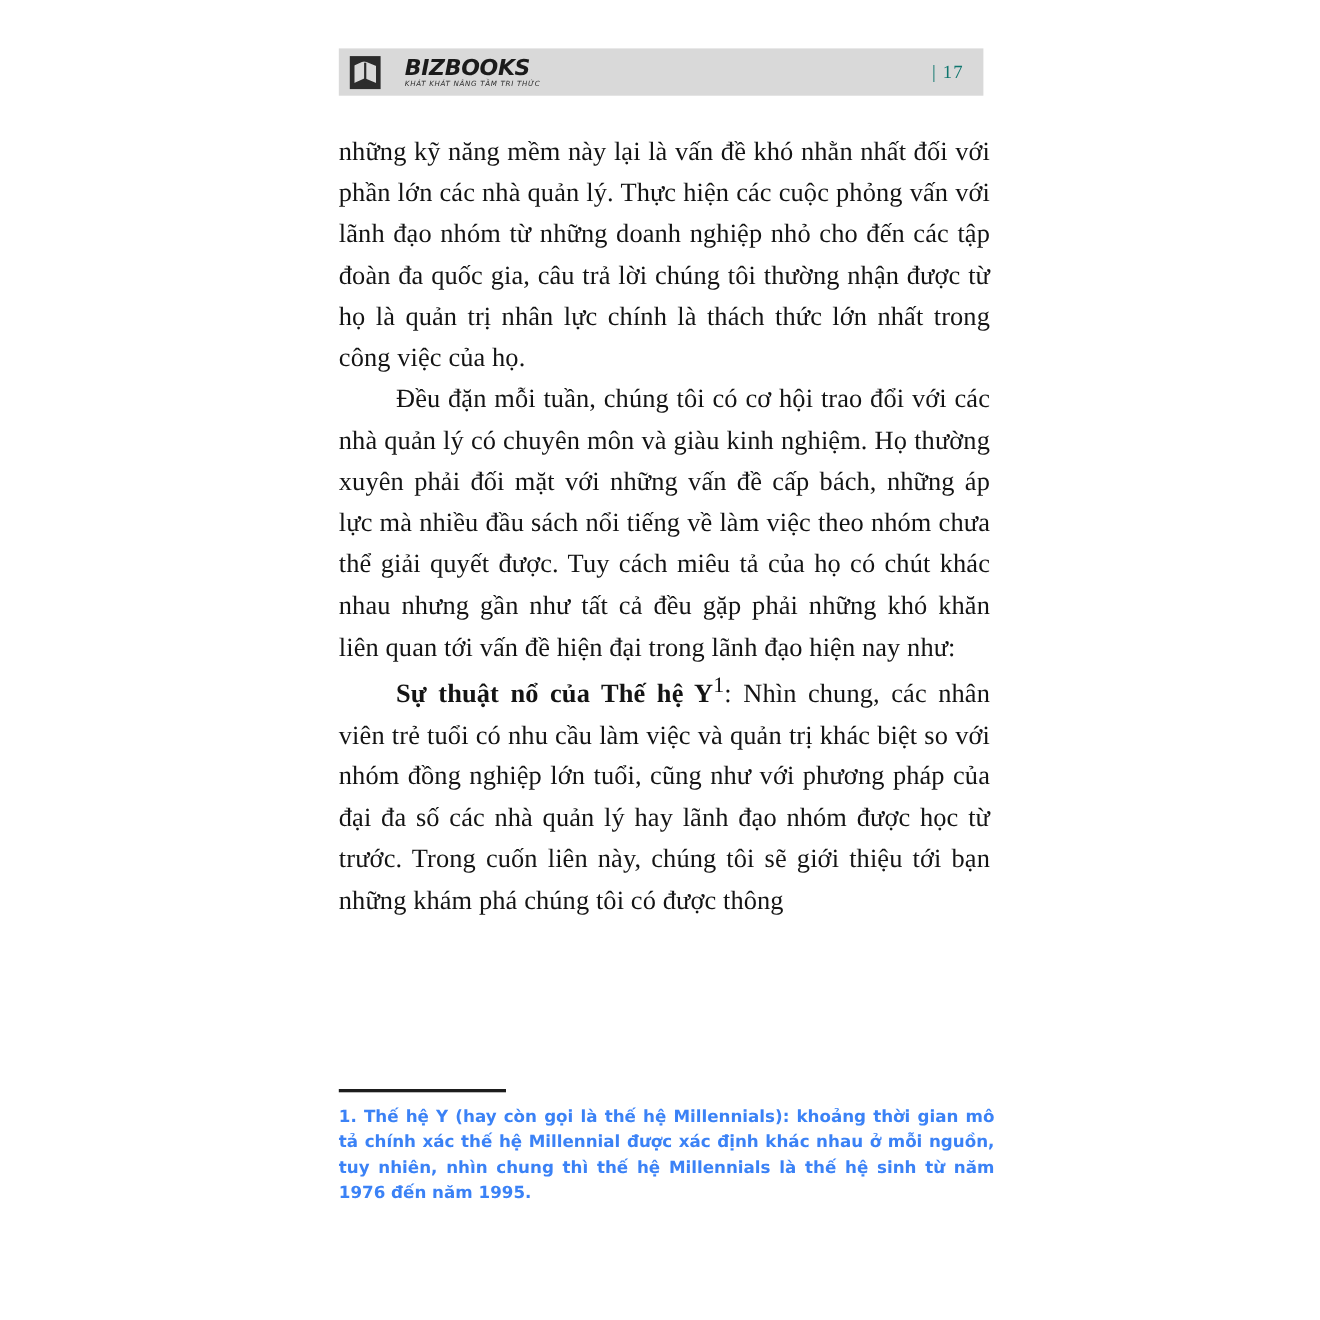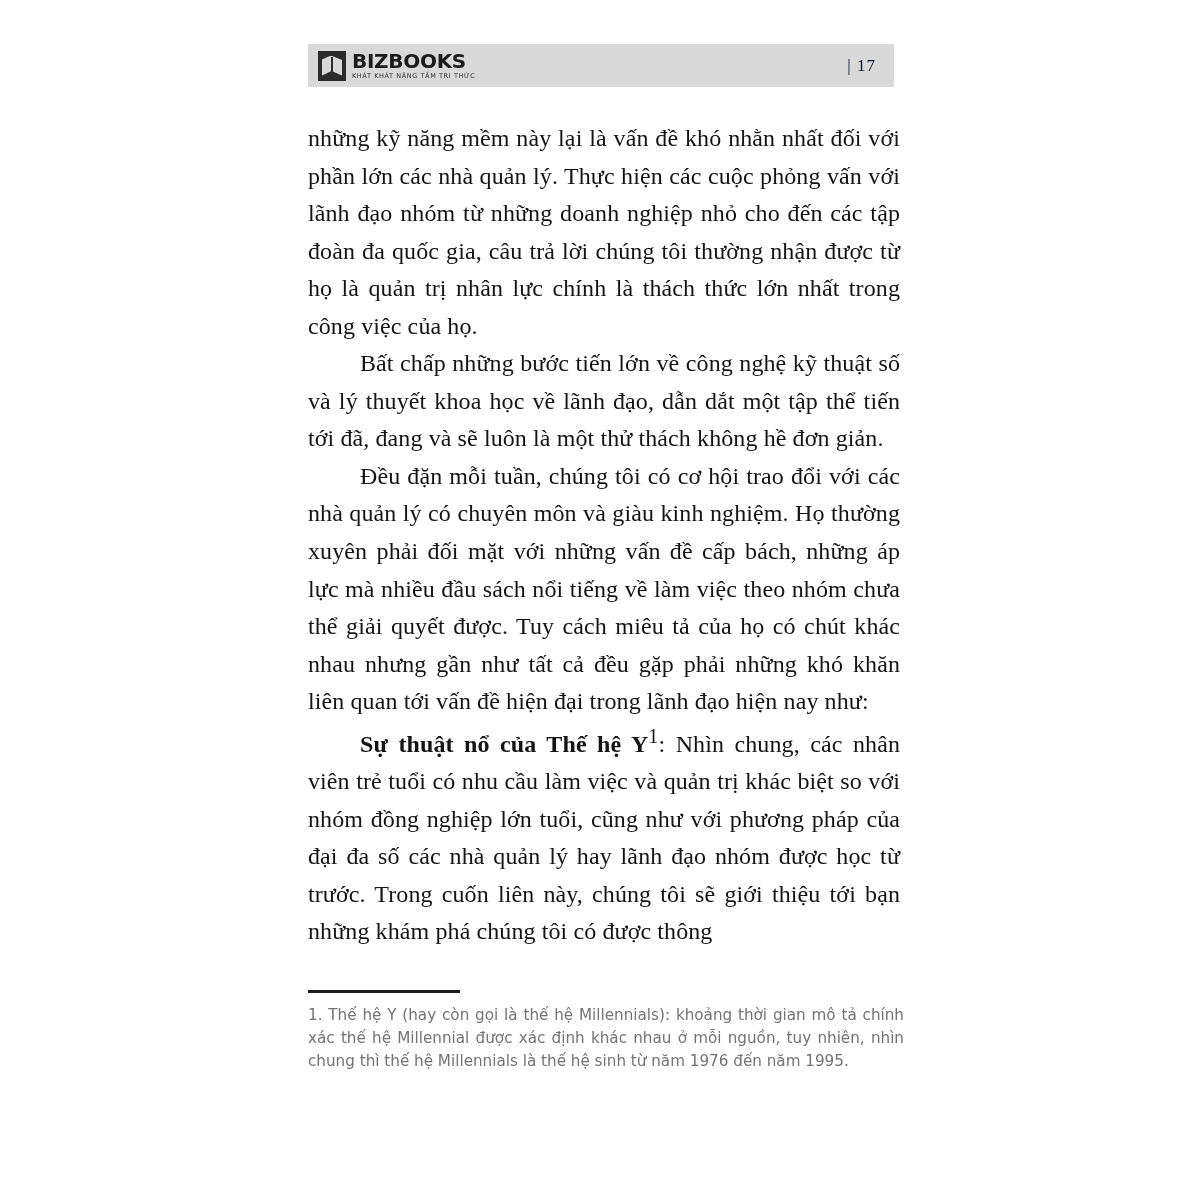--- a/index.html
+++ b/index.html
@@ -32,21 +32,22 @@
     background: #d9d9d9;
     display: flex;
     align-items: center;
     justify-content: space-between;
     box-sizing: border-box;
     padding: 0 18px 0 10px;
   }
 
   .brand {
     display: flex;
-    gap: 6px;
+    gap: 22px;
+    font-style: italic;
   }
 
   .brand-mark {
     width: 28px;
     height: 30px;
     background: #2b2b2b;
     position: relative;
     flex: 0 0 auto;
   }
   .brand-mark::before {
@@ -86,21 +87,21 @@
     font-family: "DejaVu Sans", sans-serif;
     font-size: 6.5px;
     letter-spacing: 0.6px;
     color: #2f2f2f;
     margin-top: 2px;
   }
 
   .page-number {
     font-family: "Liberation Serif", serif;
     font-size: 17px;
-    color: #0f172a;
+    color: #0f766e;
     letter-spacing: 1px;
   }
 
   
   .content {
     position: absolute;
     left: 308px;
     top: 120px;
     width: 592px;
   }
@@ -135,43 +136,43 @@
     width: 152px;
     height: 3px;
     background: #1d1d1d;
     margin-bottom: 11px;
   }
   .footnote-text {
     font-family: "DejaVu Sans", sans-serif;
     font-size: 15.2px;
     line-height: 1.52;
     text-align: justify;
-    color: #737373;
+    color: #3b82f6;
     margin: 0;
+    font-weight: bold;
   }
 </style>
 </head>
 <body>
 
 <div class="page">
 
   <div class="header-band">
     <div class="brand">
       <span class="brand-mark"></span>
       <span class="brand-text">
         <span class="brand-name">BIZBOOKS</span>
         <span class="brand-tagline">KHÁT KHÁT NÂNG TẦM TRI THỨC</span>
       </span>
     </div>
     <div class="page-number">| 17</div>
   </div>
 
   <div class="content">
     <p>những kỹ năng mềm này lại là vấn đề khó nhằn nhất đối với phần lớn các nhà quản lý. Thực hiện các cuộc phỏng vấn với lãnh đạo nhóm từ những doanh nghiệp nhỏ cho đến các tập đoàn đa quốc gia, câu trả lời chúng tôi thường nhận được từ họ là quản trị nhân lực chính là thách thức lớn nhất trong công việc của họ.</p>
-    <p class="indent">Bất chấp những bước tiến lớn về công nghệ kỹ thuật số và lý thuyết khoa học về lãnh đạo, dẫn dắt một tập thể tiến tới đã, đang và sẽ luôn là một thử thách không hề đơn giản.</p>
     <p class="indent">Đều đặn mỗi tuần, chúng tôi có cơ hội trao đổi với các nhà quản lý có chuyên môn và giàu kinh nghiệm. Họ thường xuyên phải đối mặt với những vấn đề cấp bách, những áp lực mà nhiều đầu sách nổi tiếng về làm việc theo nhóm chưa thể giải quyết được. Tuy cách miêu tả của họ có chút khác nhau nhưng gần như tất cả đều gặp phải những khó khăn liên quan tới vấn đề hiện đại trong lãnh đạo hiện nay như:</p>
     <p class="indent"><b>Sự thuật nổ của Thế hệ Y</b><sup>1</sup><span>: Nhìn chung, các nhân viên trẻ tuổi có nhu cầu làm việc và quản trị khác biệt so với nhóm đồng nghiệp lớn tuổi, cũng như với phương pháp của đại đa số các nhà quản lý hay lãnh đạo nhóm được học từ trước. Trong cuốn liên này, chúng tôi sẽ giới thiệu tới bạn những khám phá chúng tôi có được thông</span></p>
   </div>
 
   <div class="footnote-wrap">
     <div class="footnote-rule"></div>
     <p class="footnote-text">1. Thế hệ Y (hay còn gọi là thế hệ Millennials): khoảng thời gian mô tả chính xác thế hệ Millennial được xác định khác nhau ở mỗi nguồn, tuy nhiên, nhìn chung thì thế hệ Millennials là thế hệ sinh từ năm 1976 đến năm 1995.</p>
   </div>
 
 </div>

